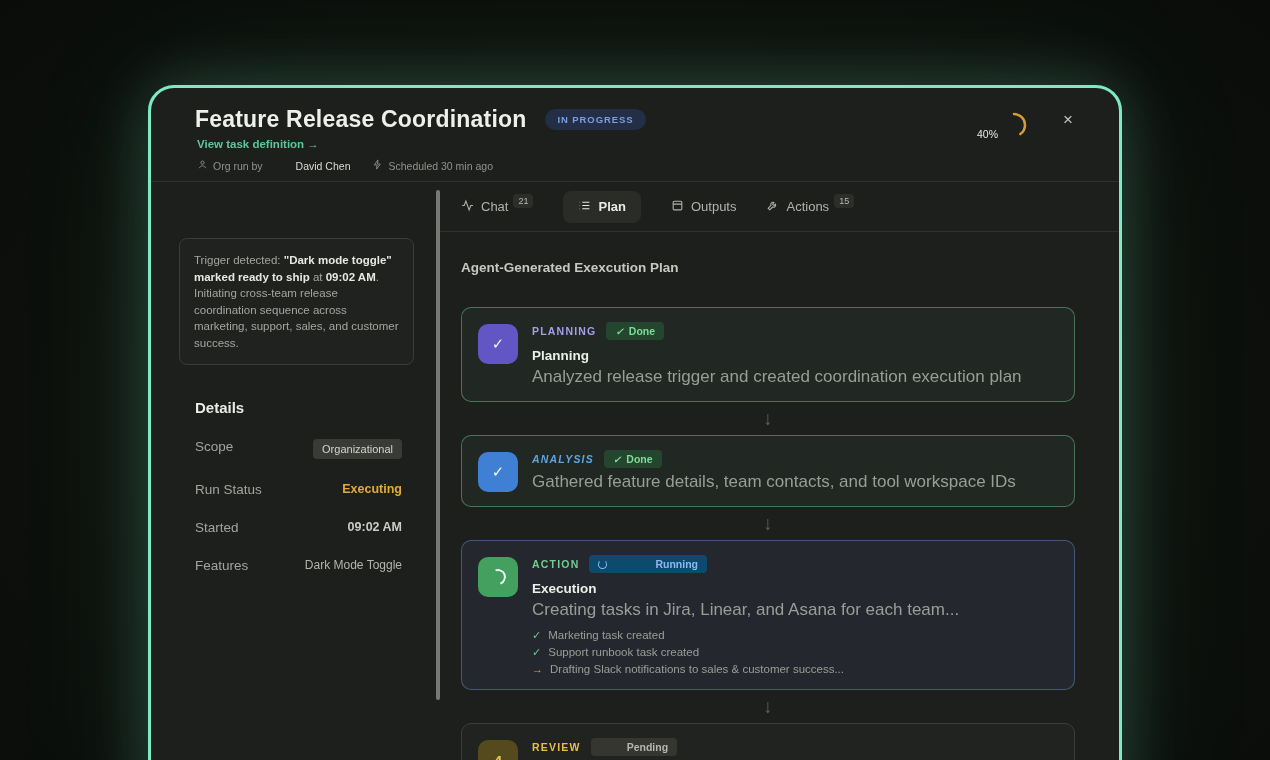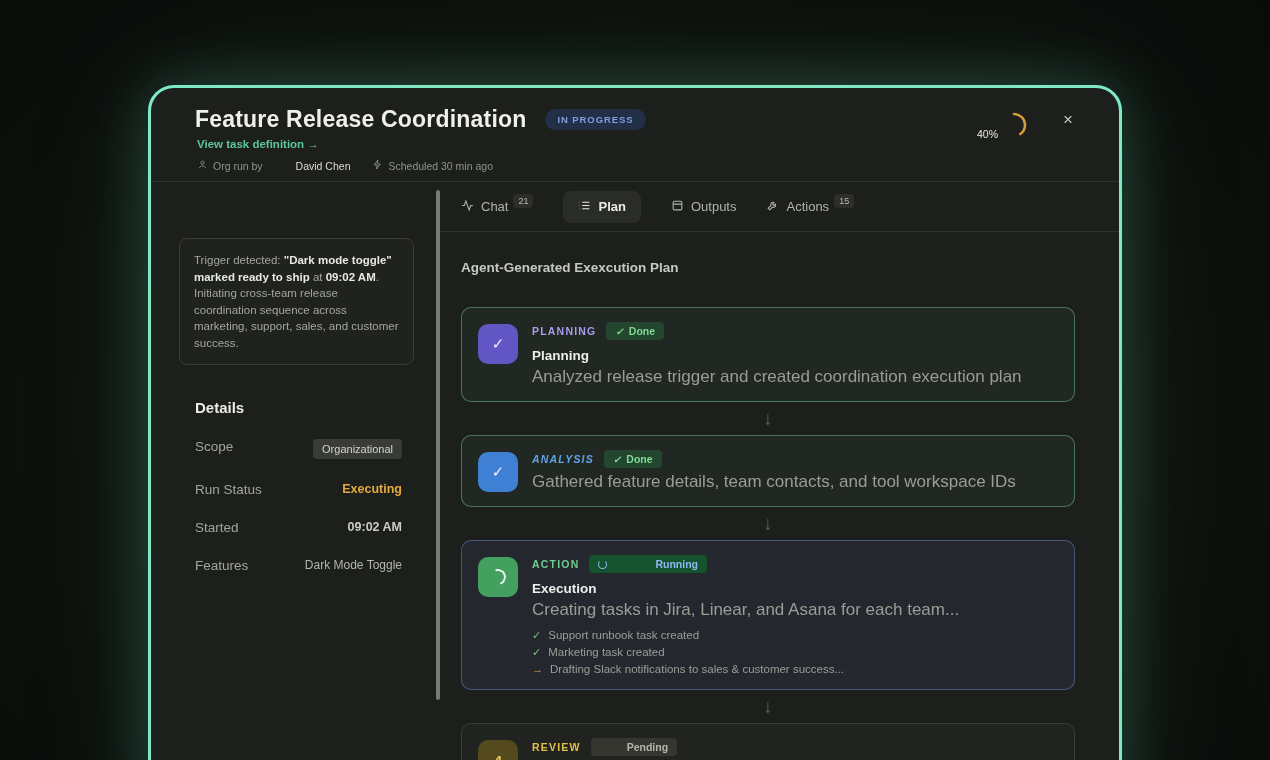--- a/index.html
+++ b/index.html
@@ -80,21 +80,21 @@
 
   .card-body { min-width:0; }
   .card-row1 { display:flex; align-items:center; gap:10px; }
   .phase { font-size:10.5px; font-weight:700; letter-spacing:1.2px; }
   .ph-planning { color:#a89cec; } .ph-analysis { color:#5da4e8;font-style:italic; }
   .ph-action { color:#72cd8e; }  .ph-review { color:#e4c04a; }
 
   .status { font-size:10.5px; font-weight:700; padding:3px 9px; border-radius:4px;
     display:inline-flex; align-items:center; gap:5px; }
   .st-done    { background:#24462e; color:#7edb97; }
-  .st-running { background:#14532d; color:#8fb8f2;gap:48px; }
+  .st-running { background:#0c4a6e; color:#8fb8f2;gap:48px; }
   .st-pending { background:#34362f; color:#b4b7ae;padding-left:36px; }
   .ic-check-sm::before { content:"✓"; font-size:10px; }
   .badge-spinner { width:9px; height:9px; border:1.5px solid currentColor;
     border-top-color:transparent; border-radius:50%; display:inline-block; }
 
   .card-title { font-size:13.5px; font-weight:700; color:#eceee8; margin-top:8px; }
   .card-desc  { font-size:17px; color:#9a9d96; margin-top:4px; }
   .subtasks { margin-top:9px; display:flex; flex-direction:column; gap:4px; }
   .subtask { display:flex; align-items:baseline; gap:7px; font-size:11.5px; color:#9a9d96; }
   .stk-check { color:#6fc98b; font-size:11px; } .stk-check::before { content:"✓"; }
@@ -269,25 +269,25 @@
                 <span class="status st-running">
                   <i class="badge-spinner"></i>
                   <span>Running</span>
                 </span>
               </div>
               <div class="card-title">Execution</div>
               <div class="card-desc">Creating tasks in Jira, Linear, and Asana for each team...</div>
               <div class="subtasks">
                 <div class="subtask">
                   <span class="stk-check"></span>
-                  <span>Support runbook task created</span>
+                  <span>Marketing task created</span>
                 </div>
                 <div class="subtask">
                   <span class="stk-check"></span>
-                  <span>Marketing task created</span>
+                  <span>Support runbook task created</span>
                 </div>
                 <div class="subtask">
                   <span class="stk-arrow"></span>
                   <span>Drafting Slack notifications to sales &amp; customer success...</span>
                 </div>
               </div>
             </div>
           </div>
           <div class="arrow-sep">
               <span class="arrow-down"></span>

